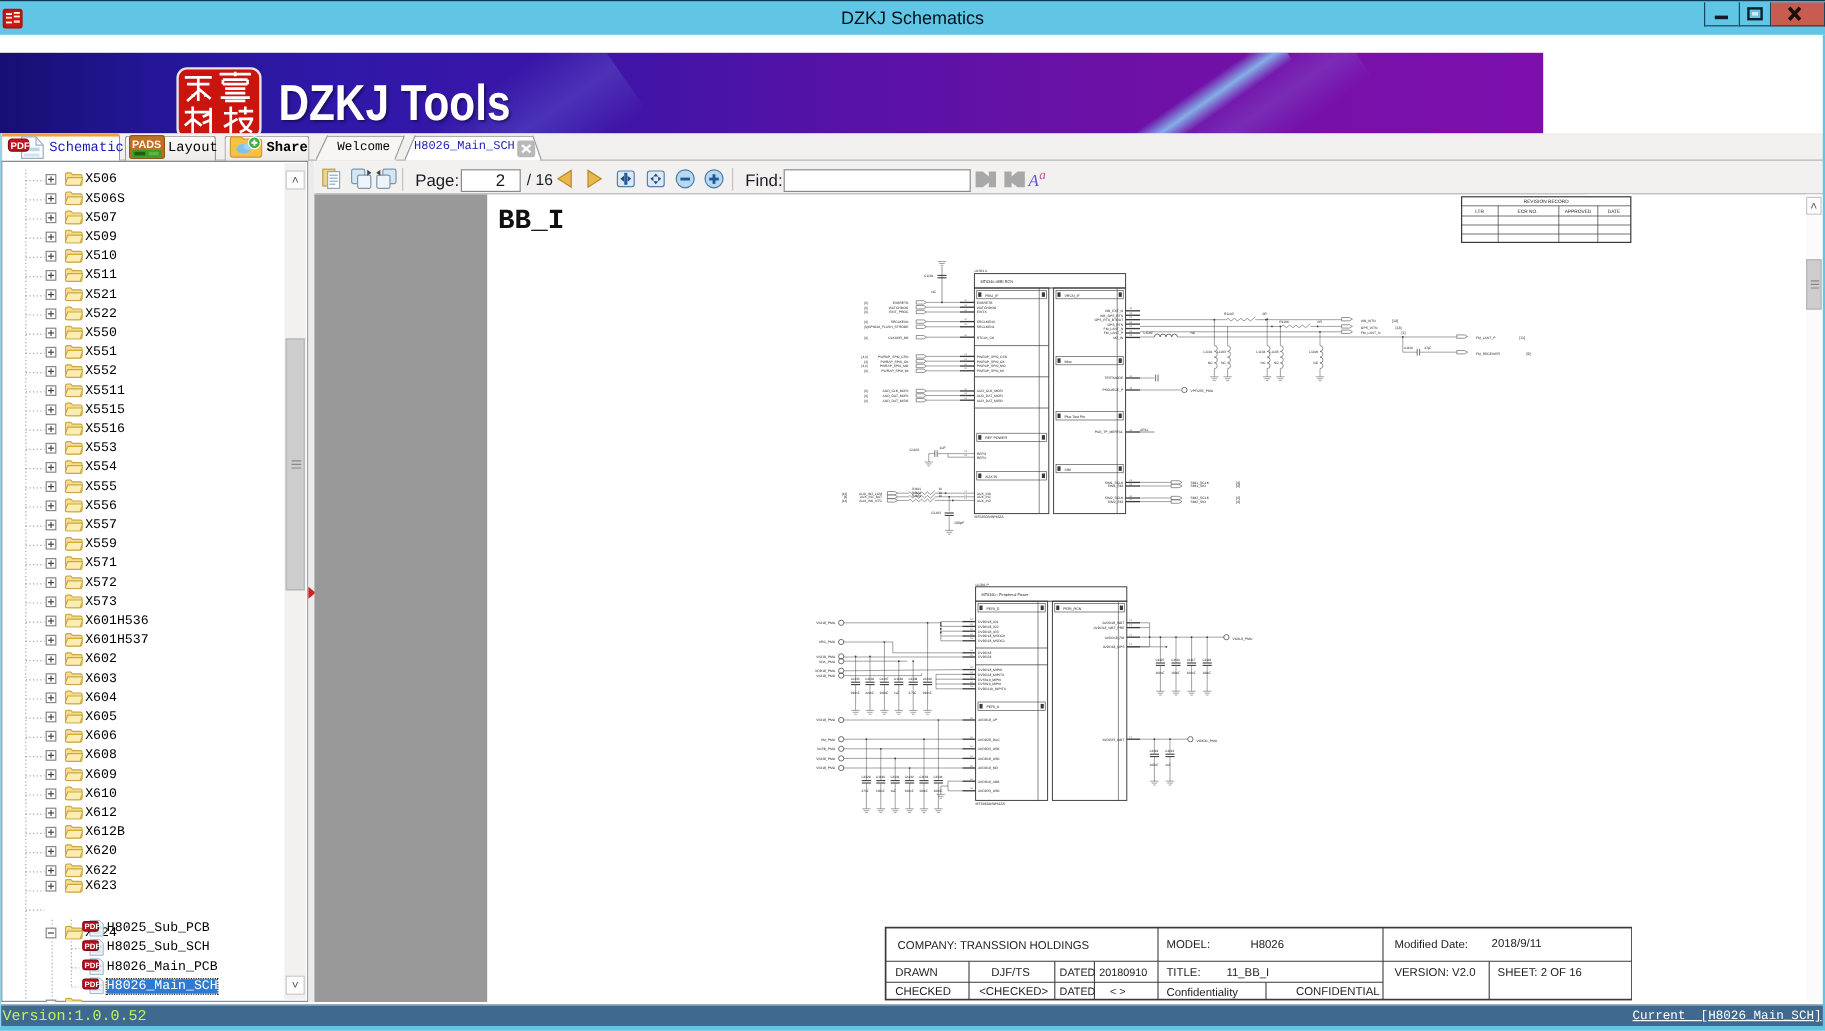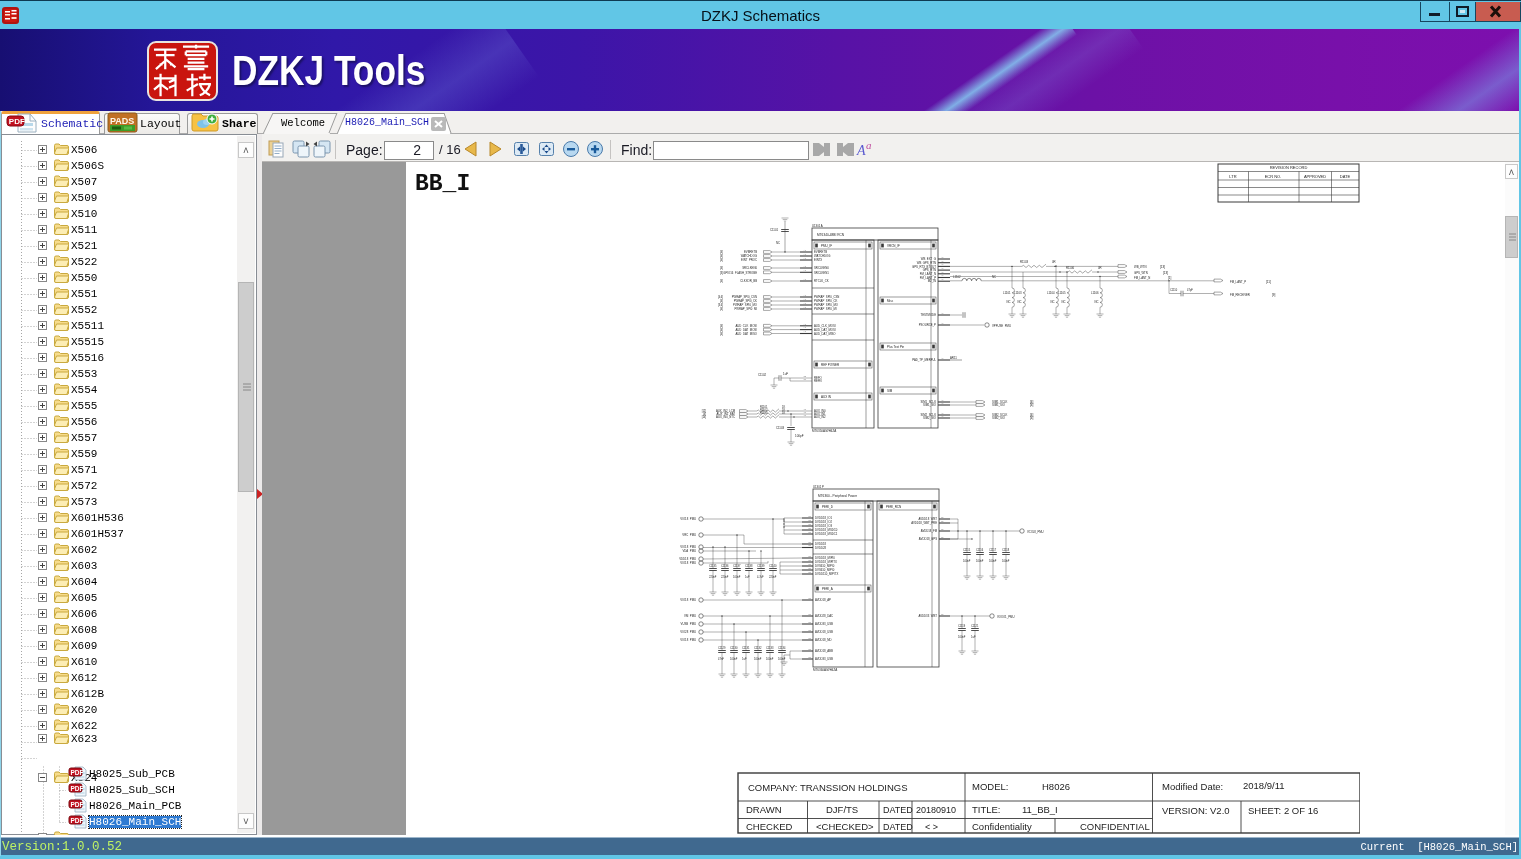--- a/index.html
+++ b/index.html
@@ -10,21 +10,21 @@
 #titlebar { position:absolute; left:0; top:0; width:1521px; height:29px;
   background:#61c6e6; border-top:1px solid #0e3a52; }
 #appicon { position:absolute; left:2px; top:6px; width:17px; height:17px; }
 #title { position:absolute; left:0; top:6px; width:1521px; text-align:center;
   font-size:15px; color:#071018; }
 .winbtn { position:absolute; top:1px; height:20px; border:1px solid #16465f; border-top:none; }
 #btnmin { left:1420px; width:29px; background:#61c6e6; border-right:none;}
 #btnmax { left:1449px; width:27px; background:#61c6e6; }
 #btncls { left:1476px; width:45px; background:#c85c50; border-left:none; height:20px;}
 
-#banner { position:absolute; left:0; top:29px; width:1521px; height:82px; overflow:hidden;
+#banner { position:absolute; left:0; top:44px; width:1286px; height:82px; overflow:hidden;
   background:linear-gradient(90deg,#170f72 0%, #241697 10%, #3018a8 22%, #3c15a8 38%, #5712a6 55%, #6c11a6 72%, #7810aa 88%, #7d0fae 100%); }
 .streak { position:absolute; background:linear-gradient(90deg,rgba(120,160,255,0), rgba(150,190,255,.35), rgba(120,160,255,0)); transform:rotate(55deg); }
 #logo { position:absolute; left:147px; top:12px; width:71px; height:60px;
   background:#c9150e; border-radius:9px; border:2px solid #e8e4e0; }
 #dzkj { position:absolute; left:232px; top:18px; font-size:42px; font-weight:bold; color:#fff;
   letter-spacing:0px; transform:scaleX(.84); transform-origin:0 0; text-shadow:2px 2px 2px rgba(10,10,40,.5); }
 #bannerright { position:absolute; left:805px; top:21px; white-space:nowrap;
   font-size:29px; color:#fefefe; letter-spacing:0.2px; text-shadow:1px 2px 3px rgba(0,0,0,.55); }
 
 #tabbar { position:absolute; left:0; top:111px; width:1521px; height:23px;
@@ -1380,18 +1380,18 @@
     <div class="sbbtn" style="left:0px;top:2px;width:13px;height:15px;">˄</div>
     <div class="sbthumb" style="left:0px;top:54px;width:13px;height:42px;">
       <svg width="13" height="42">
           <path d="M 3 17 h 7 M 3 20 h 7 M 3 23 h 7" stroke="#888" stroke-width="1"></path>
         </svg>
     </div>
   </div>
 
   <div id="statusbar">
     <span style="position:absolute;left:2px;top:2px;color:#bef264;font-size:12.5px;">Version:1.0.0.52</span>
-    <span style="position:absolute;right:3px;top:3px;color:#fff;font-size:10.5px;">Current&nbsp;&nbsp;[H8026_Main_SCH]</span>
+    <span style="position:absolute;right:3px;top:3px;color:#fff;font-size:10.5px;text-decoration:underline;">Current&nbsp;&nbsp;[H8026_Main_SCH]</span>
   </div>
   <div id="winborder"></div>
   <div style="position:absolute;left:1519px;top:29px;width:2px;height:827px;background:#61c6e6;"></div>
   <div style="position:absolute;left:0px;top:111px;width:1px;height:745px;background:#8fd4ea;"></div>
 </div>
 
 </body></html>

